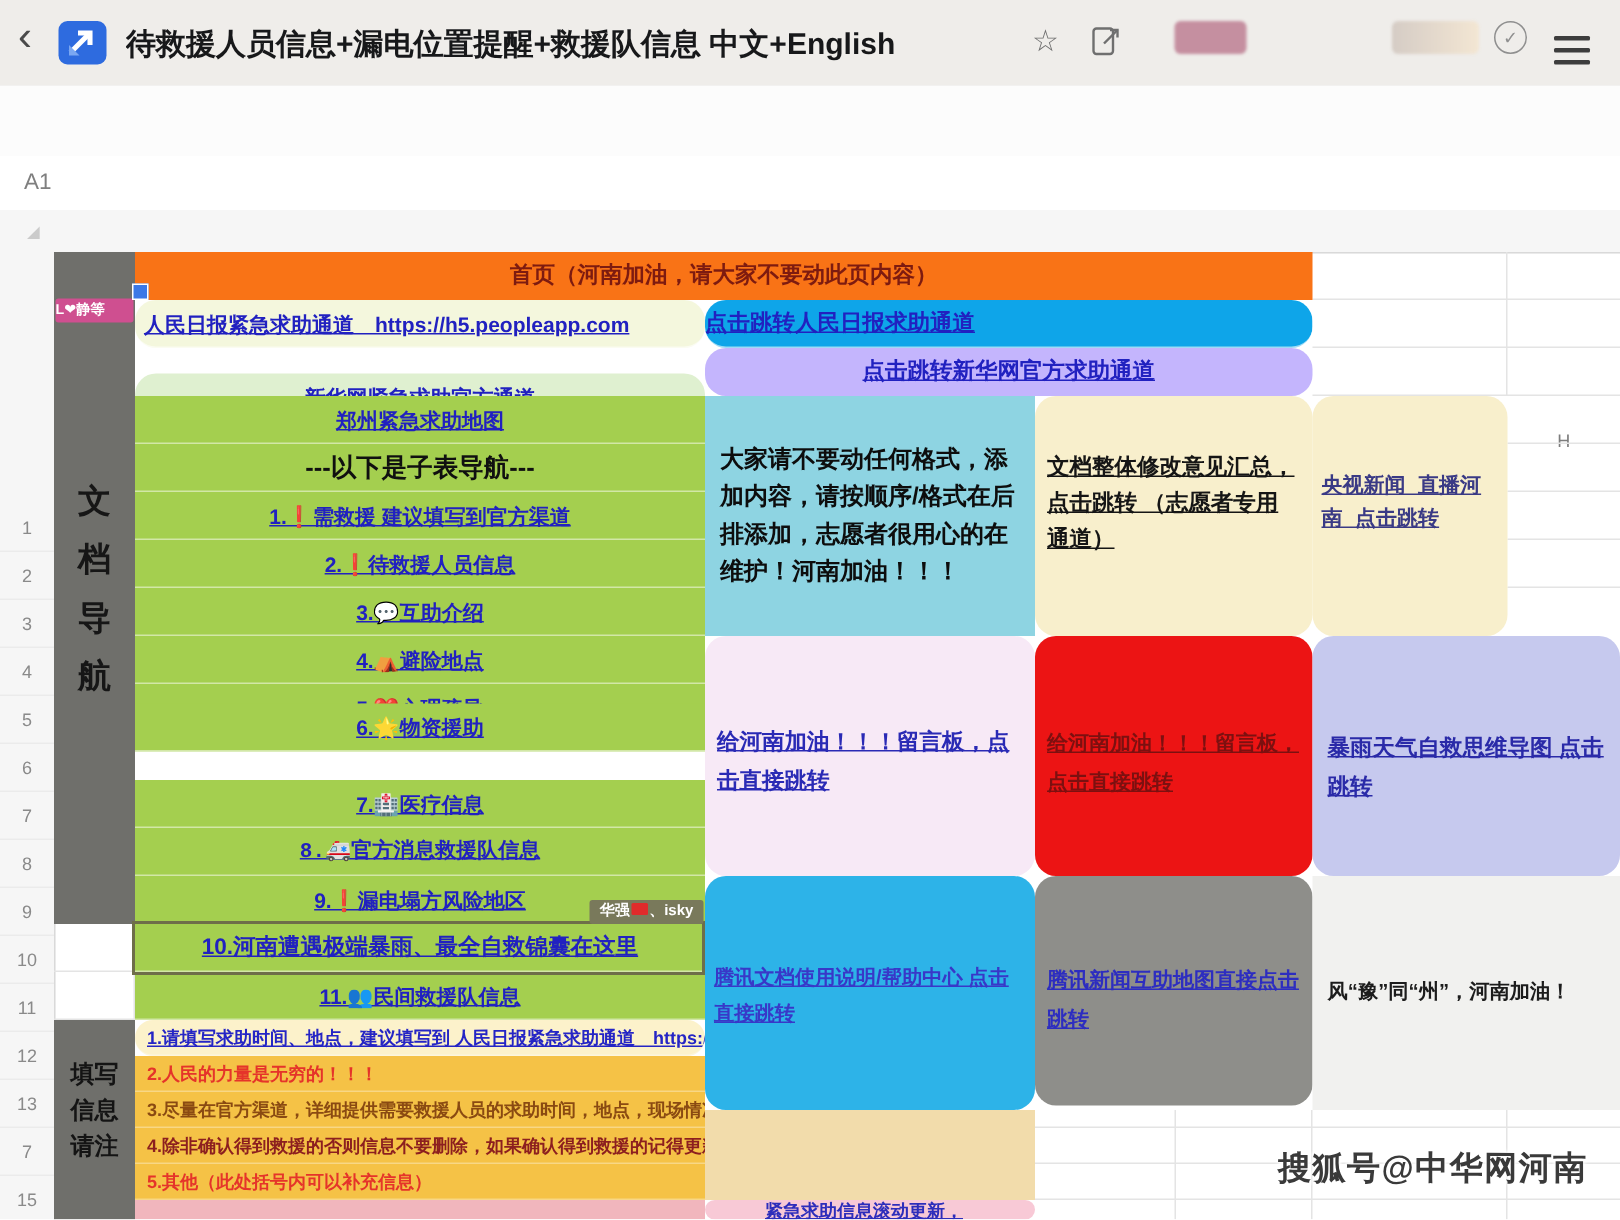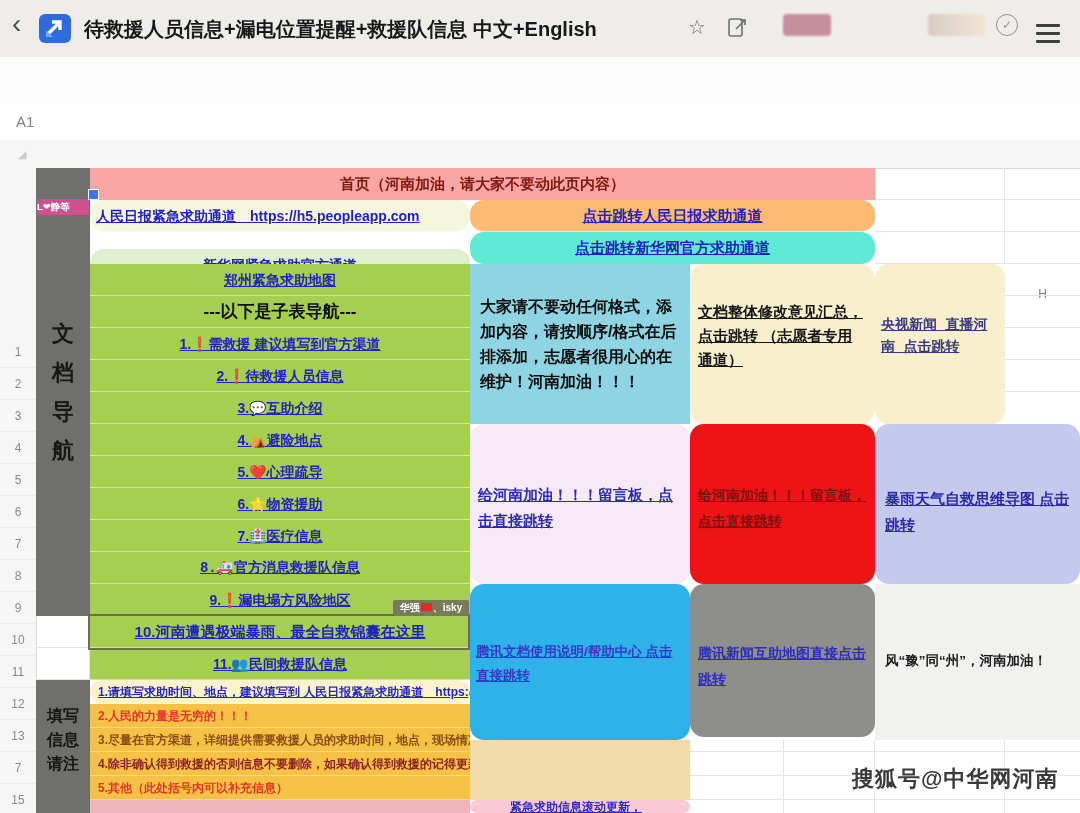--- a/index.html
+++ b/index.html
@@ -166,35 +166,35 @@
     <span style="font-size:22px;color:#161616;">导</span>
     <span style="font-size:22px;color:#161616;">航</span>
   </div>
   <div class="cell" style="left:36px;top:680px;width:54px;height:120px;background:#6f6f6b;display:flex;flex-direction:column;align-items:center;justify-content:center;gap:3px;">
     <span style="font-size:16px;color:#141414;">填写</span>
     <span style="font-size:16px;color:#141414;">信息</span>
     <span style="font-size:16px;color:#141414;">请注</span>
   </div>
   <div class="cell" style="left:36px;top:800px;width:54px;height:13px;background:#6f6f6b;"></div>
 
-  <div class="cell" style="left:90px;top:168px;width:785px;height:32px;background:#fca5a5;color:#7d1b10;font-size:15px;line-height:32px;text-align:center;white-space:nowrap;">首页（河南加油，请大家不要动此页内容）</div>
+  <div class="cell" style="left:90px;top:168px;width:785px;height:32px;background:#f97316;color:#7d1b10;font-size:15px;line-height:32px;text-align:center;white-space:nowrap;">首页（河南加油，请大家不要动此页内容）</div>
 
   <div class="cell lnk" style="left:90px;top:200px;width:380px;height:32px;background:#f4f7dd;color:#2121c0;font-size:14px;line-height:32px;text-align:left;padding-left:6px;white-space:nowrap;border-bottom:1px solid rgba(255,255,255,.6);">人民日报紧急求助通道　https://h5.peopleapp.com</div>
   <div class="cell lnk" style="left:90px;top:232px;width:380px;height:32px;background:#dff0d0;color:#2121c0;font-size:14px;line-height:32px;text-align:center;margin-top:17px;">新华网紧急求助官方通道</div>
-  <div class="cell lnk" style="left:470px;top:200px;width:405px;height:32px;background:#fdba74;color:#2121c0;font-size:15px;line-height:32px;text-align:center;border-bottom:1px solid rgba(255,255,255,.6);">点击跳转人民日报求助通道</div>
-  <div class="cell lnk" style="left:470px;top:232px;width:405px;height:32px;background:#5eead4;color:#2121c0;font-size:15px;line-height:32px;text-align:center;">点击跳转新华网官方求助通道</div>
+  <div class="cell lnk" style="left:470px;top:200px;width:405px;height:32px;background:#0ea5e9;color:#2121c0;font-size:15px;line-height:32px;border-bottom:1px solid rgba(255,255,255,.6);">点击跳转人民日报求助通道</div>
+  <div class="cell lnk" style="left:470px;top:232px;width:405px;height:32px;background:#c4b5fd;color:#2121c0;font-size:15px;line-height:32px;text-align:center;">点击跳转新华网官方求助通道</div>
 
   <div class="navrow" style="top:264px;">郑州紧急求助地图</div>
   <div class="navrow" style="top:296px;color:#101010;font-size:17px;text-decoration:none;">---以下是子表导航---</div>
   <div class="navrow" style="top:328px;">1.❗需救援 建议填写到官方渠道</div>
   <div class="navrow" style="top:360px;">2.❗待救援人员信息</div>
   <div class="navrow" style="top:392px;">3.💬互助介绍</div>
   <div class="navrow" style="top:424px;">4.⛺避险地点</div>
   <div class="navrow" style="top:456px;">5.❤️心理疏导</div>
-  <div class="navrow" style="top:488px;">6.🌟物资援助</div>
+  <div class="navrow" style="top:469px;">6.🌟物资援助</div>
   <div class="navrow" style="top:520px;">7.🏥医疗信息</div>
   <div class="navrow" style="top:552px;font-family:Liberation Mono, monospace;">8.🚑官方消息救援队信息</div>
   <div class="navrow" style="top:584px;">9.❗漏电塌方风险地区</div>
   <div class="navrow" style="top:616px;font-size:15px;">10.河南遭遇极端暴雨、最全自救锦囊在这里</div>
   <div class="navrow" style="top:648px;">11.👥民间救援队信息</div>
 
   <div class="cell" style="left:470px;top:264px;width:220px;height:160px;background:#8ed4e2;color:#0d0d0d;font-size:16px;line-height:25px;padding:30px 10px 0 10px;text-align:left;">大家请不要动任何格式，添加内容，请按顺序/格式在后排添加，志愿者很用心的在维护！河南加油！！！</div>
   <div class="cell lnk" style="left:690px;top:264px;width:185px;height:160px;background:#f8efcc;color:#151515;font-size:15px;line-height:24px;padding:36px 8px 0 8px;text-align:left;">文档整体修改意见汇总，点击跳转 （志愿者专用通道）</div>
   <div class="cell lnk" style="left:875px;top:264px;width:130px;height:160px;background:#f8efcc;color:#3a3a85;font-size:14px;line-height:22px;padding:50px 6px 0 6px;text-align:left;font-family:Liberation Mono, monospace;">央视新闻 直播河南 点击跳转</div>
 

